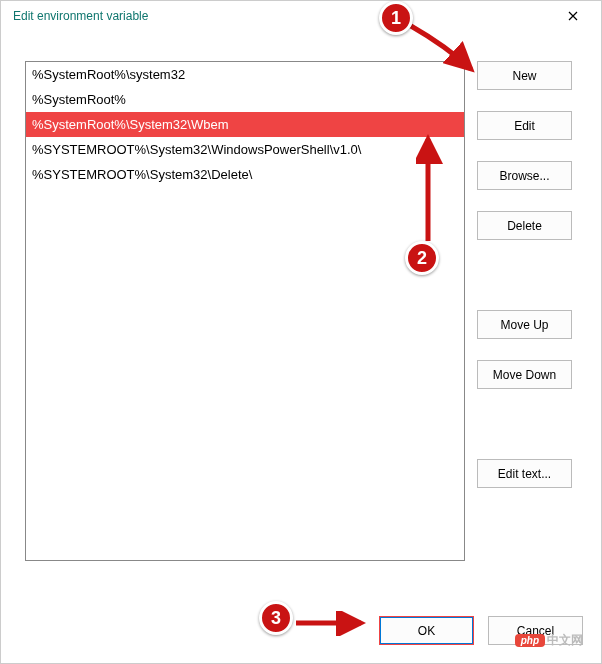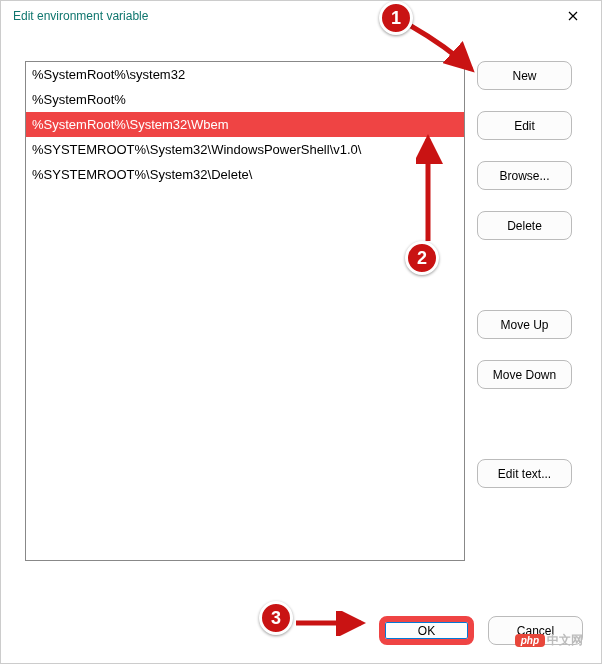--- a/index.html
+++ b/index.html
@@ -6,25 +6,25 @@
     body { font-family: "Segoe UI", Tahoma, sans-serif; font-size: 12px; background: #fff; }
     .window { width: 602px; height: 664px; border: 1px solid #ccc; background: #fff; position: relative; }
     .titlebar { display: flex; justify-content: space-between; align-items: center; padding: 5px 10px 5px 12px; height: 30px; }
     .title { font-size: 12px; color: #0f766e; }
     .close-btn { width: 36px; height: 24px; display: flex; align-items: center; justify-content: center; font-size: 13px; cursor: pointer; }
     .content { padding: 30px 7px 18px 24px; display: flex; gap: 12px; }
     .listbox { width: 440px; height: 500px; border: 1px solid #888; background: #fff; }
     .listbox .row { padding: 4px 6px; font-size: 13px; color: #000; line-height: 18px; height: 25px; white-space: nowrap; overflow: hidden; }
     .listbox .row.selected { background: #ef4444; color: #fff; }
     .sidebar { display: flex; flex-direction: column; gap: 0; }
-    .btn { width: 95px; height: 29px; border: 1px solid #bbb; background: #fcfcfc; border-radius: 8px; font-size: 12px; color: #000; cursor: pointer; margin-bottom: 21px; }
+    .btn { width: 95px; height: 29px; border: 1px solid #bbb; background: #fcfcfc; border-radius: 0; font-size: 12px; color: #000; cursor: pointer; margin-bottom: 21px; }
     .btn-gap-lg { margin-bottom: 70px; }
     .footer { position: absolute; bottom: 18px; right: 18px; display: flex; gap: 14px; }
     .footer .btn { width: 95px; margin: 0; }
-    .footer .btn.ok { border: 6px solid #ef4444; box-shadow: 0 0 0 1px #0078d7 inset; }
+    .footer .btn.ok { border: 1px solid #ef4444; box-shadow: 0 0 0 1px #0078d7 inset; }
 
     .ann-badge { position: absolute; width: 34px; height: 34px; border-radius: 50%; background: #c91313; border: 3px solid #fff; color: #fff; font-weight: bold; font-size: 18px; display: flex; align-items: center; justify-content: center; box-shadow: 0 1px 3px rgba(0,0,0,0.4); z-index: 10; }
     .ann-arrow { position: absolute; z-index: 9; }
     .watermark { position: absolute; right: 18px; bottom: 14px; font-size: 12px; color: #bbb; font-weight: bold; pointer-events: none; display: flex; align-items: center; gap: 2px; z-index: 2; }
     .wm-badge { background: #e8463a; color: #fff; border-radius: 4px; padding: 1px 6px; font-size: 10px; font-style: italic; }
   </style>
 </head>
 <body>
 
 <div class="window">

